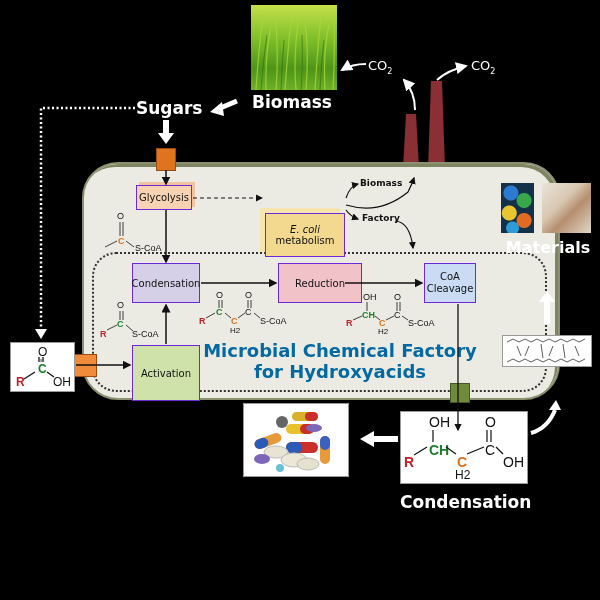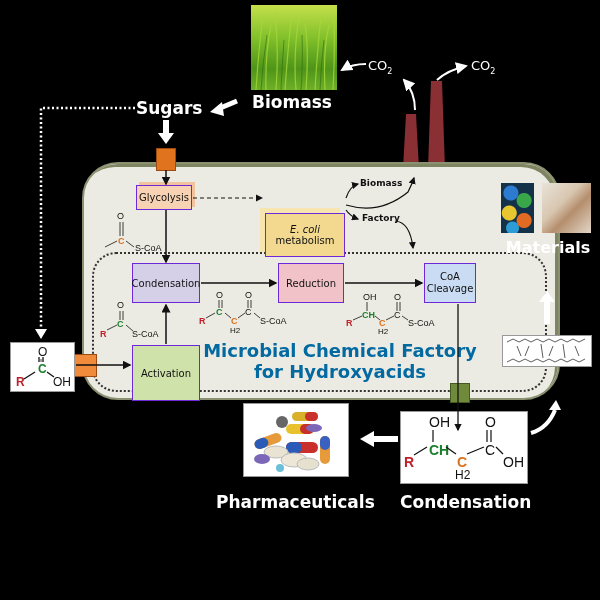--- a/index.html
+++ b/index.html
@@ -75,21 +75,21 @@
   <div class="box" style="left:265px;top:180px;width:80px;height:44px;background:#f3d98f;flex-direction:column;box-shadow:-5px -5px 0 #f7e5b0;font-size:10px;margin-top:33px;">
     <i>E. coli</i>
     <span>metabolism</span>
   </div>
   <div class="abs" style="left:360px;top:178px;font-size:9px;font-weight:bold;color:#111;">Biomass</div>
   <div class="abs" style="left:362px;top:213px;font-size:9px;font-weight:bold;color:#111;">Factory</div>
 
   <div class="box" style="left:132px;top:263px;width:68px;height:40px;background:#d6cfe8;">
     <span>Condensation</span>
   </div>
-  <div class="box" style="left:278px;top:263px;width:66px;height:40px;background:#f1c3c8;">
+  <div class="box" style="left:278px;top:263px;width:84px;height:40px;background:#f1c3c8;">
     <span>Reduction</span>
   </div>
   <div class="box" style="left:424px;top:263px;width:52px;height:40px;background:#c9dcf3;flex-direction:column;line-height:12px;">
     <span>CoA</span>
     <span>Cleavage</span>
   </div>
   <div class="box" style="left:132px;top:345px;width:68px;height:56px;background:#cfe2a9;">
     <span>Activation</span>
   </div>
 
@@ -172,21 +172,20 @@
         <rect x="76" y="32" width="10" height="14" rx="5" fill="#3a60c0"></rect>
       <ellipse cx="32" cy="48" rx="12" ry="6" fill="#e8e3d2" stroke="#bbb"></ellipse>
       <ellipse cx="50" cy="56" rx="13" ry="7" fill="#ece7d6" stroke="#bbb"></ellipse>
       <ellipse cx="64" cy="60" rx="11" ry="6" fill="#e6e0cf" stroke="#bbb"></ellipse>
       <ellipse cx="18" cy="55" rx="8" ry="5" fill="#7c66b8"></ellipse>
       <ellipse cx="70" cy="24" rx="8" ry="4" fill="#7c66b8"></ellipse>
       <circle cx="36" cy="64" r="4" fill="#6ac0d8"></circle>
       <ellipse cx="38" cy="18" rx="6" ry="6" fill="#666"></ellipse>
     </svg>
   </div>
-  <div class="abs white-label" style="left:216px;top:492px;font-size:17px;">Pharmaceuticals</div>
 
   <div class="white-card" style="left:400px;top:411px;width:128px;height:73px;">
     <span class="chem" style="left:28px;top:2px;font-size:14px;">OH</span>
     <span class="chem" style="left:84px;top:2px;font-size:14px;">O</span>
     <span class="chem r" style="left:3px;top:42px;font-size:14px;">R</span>
     <span class="chem" style="left:28px;top:30px;font-size:14px;"><span class="g">CH</span></span>
     <span class="chem o" style="left:56px;top:42px;font-size:14px;">C</span>
     <span class="chem" style="left:54px;top:56px;font-size:12px;">H2</span>
     <span class="chem" style="left:84px;top:30px;font-size:14px;">C</span>
     <span class="chem" style="left:102px;top:42px;font-size:14px;">OH</span>

